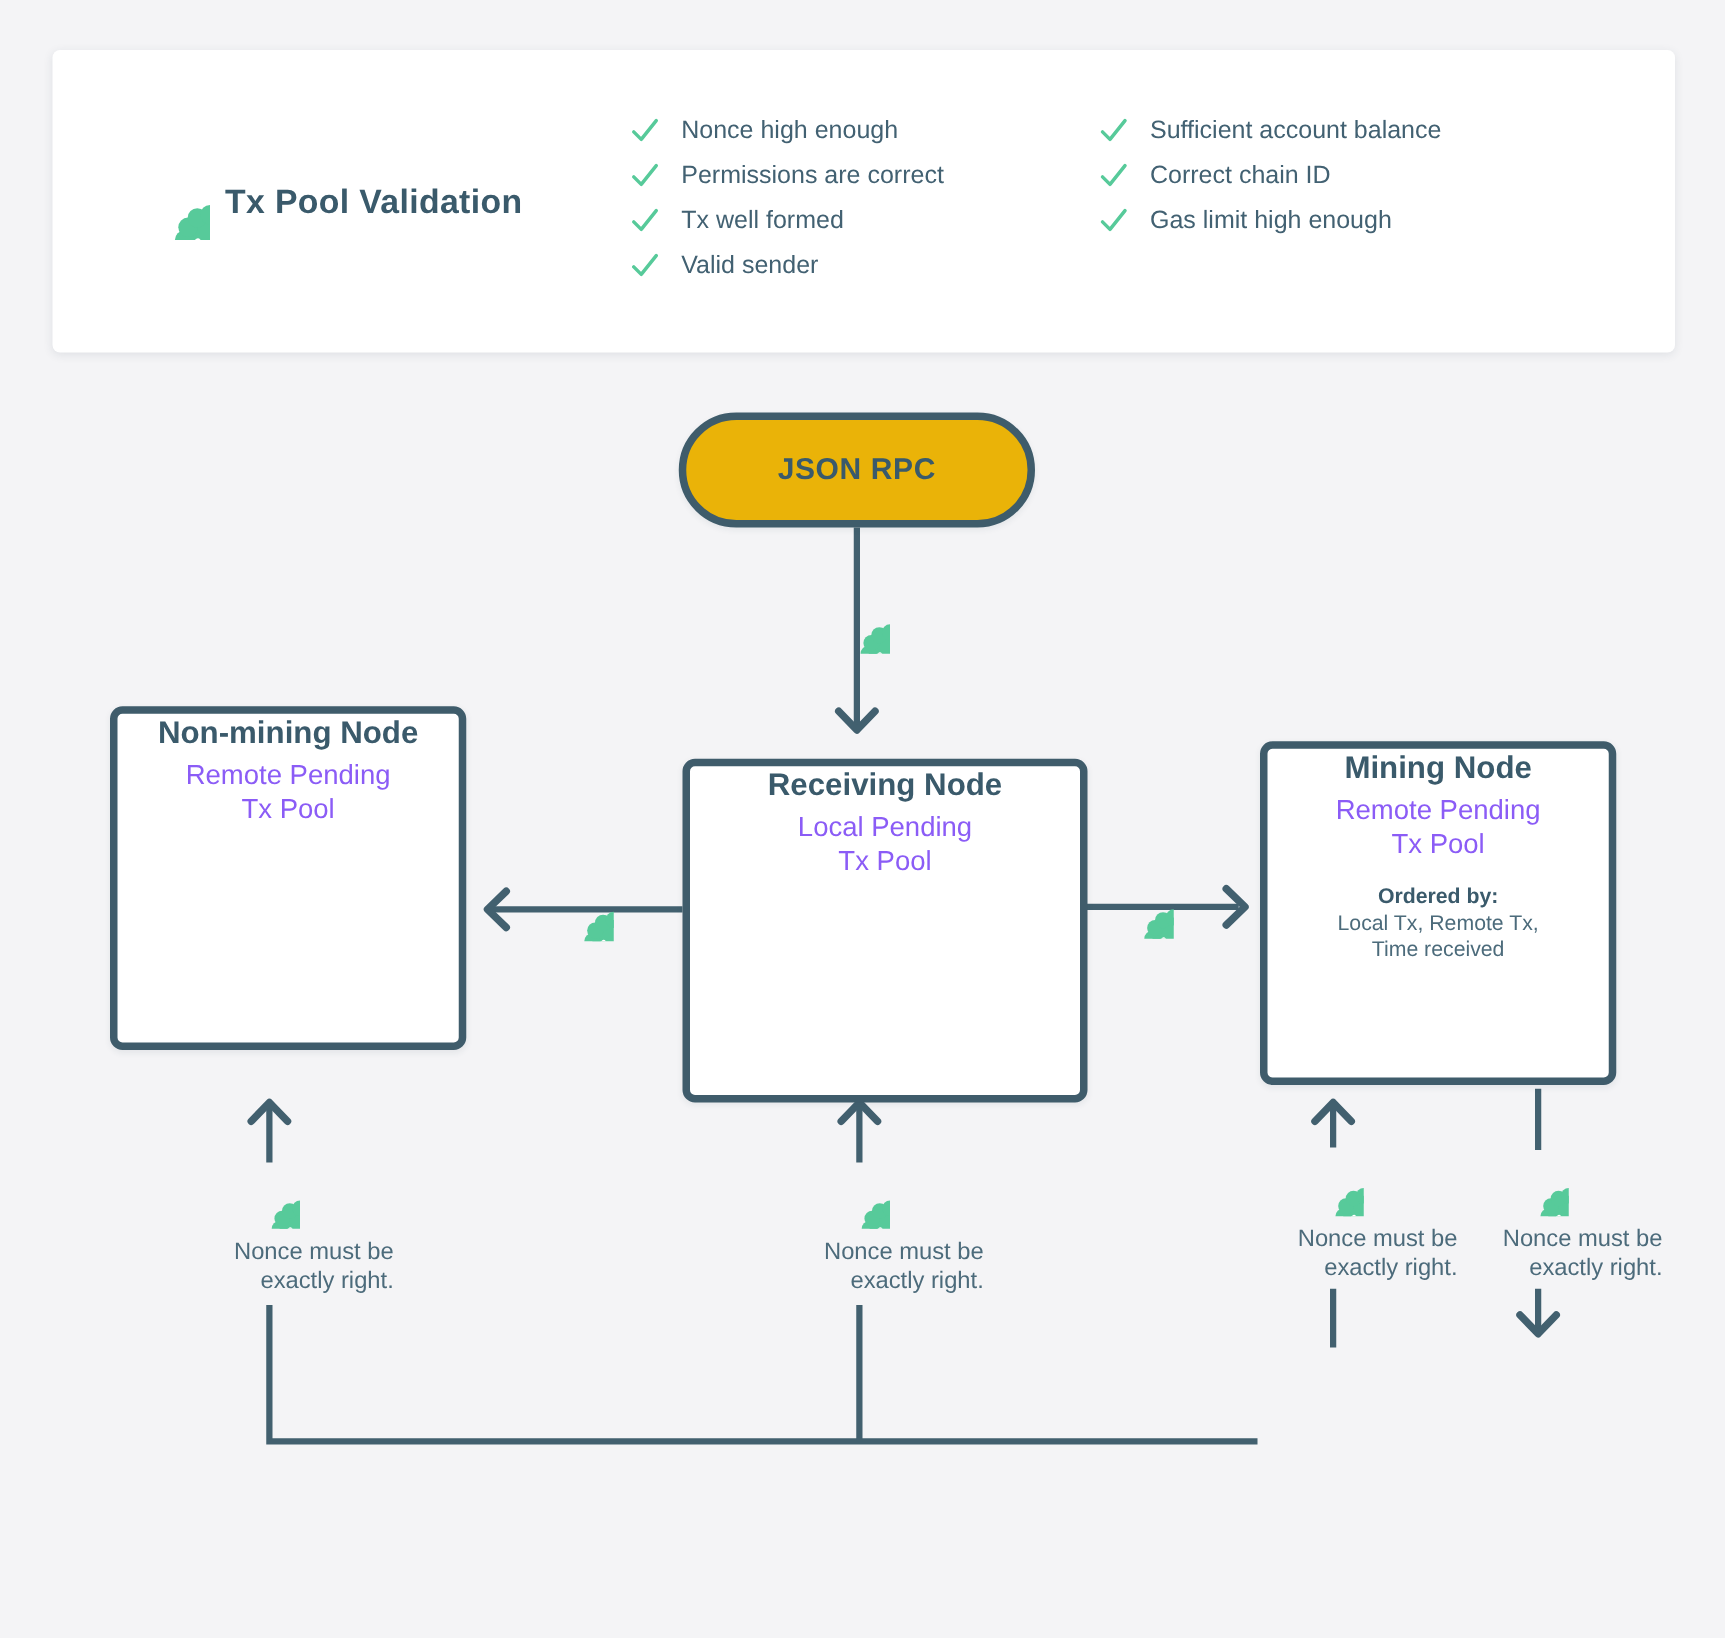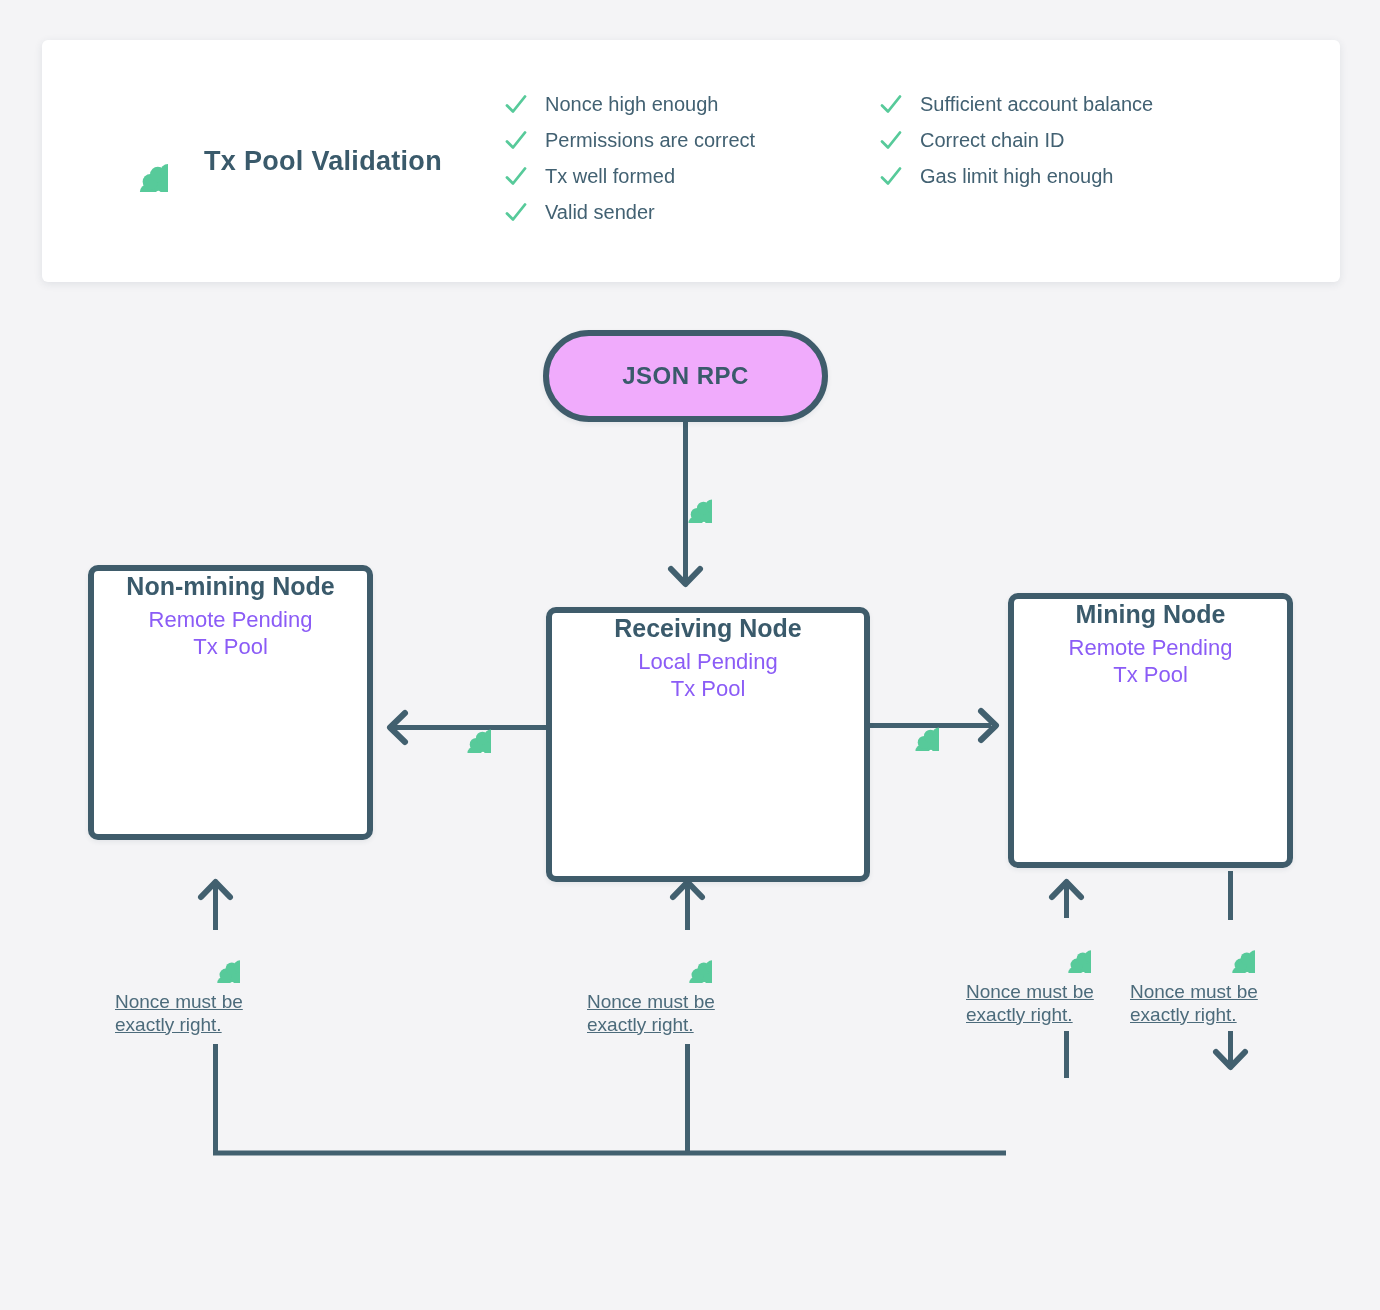--- a/index.html
+++ b/index.html
@@ -10,40 +10,40 @@
     color:#3f5c6b;
   }
   
   .card{
     position:absolute;left:42px;top:40px;width:1298px;height:242px;
     background:#ffffff;border-radius:6px;
     box-shadow:0 2px 8px rgba(40,60,80,0.10);
   }
   .card-left{
     position:absolute;left:64px;top:0;bottom:0;
-    display:flex;align-items:center;gap:36px;
+    display:flex;align-items:center;gap:12px;
   }
   .card-title{
     font-size:27px;font-weight:bold;color:#3a5a6b;letter-spacing:.3px;margin:0;
   }
   .checks{
     position:absolute;top:46px;list-style:none;margin:0;padding:0;
   }
   .checks.col1{left:461px;}
   .checks.col2{left:836px;}
   .checks li{
     display:flex;align-items:center;gap:16px;height:36px;
     font-size:20px;color:#426172;
   }
   .chk-icon{flex:0 0 auto;color:#57ca9a;}
   
   .pill{
     position:absolute;left:543px;top:330px;width:285px;height:92px;
     box-sizing:border-box;border:6px solid #3f5c6b;border-radius:46px;
-    background:#f0abfc;display:flex;align-items:center;justify-content:center;
+    background:#eab308;display:flex;align-items:center;justify-content:center;
     font-size:24px;font-weight:bold;color:#3a5a6b;letter-spacing:.5px;
     box-shadow:0 2px 5px rgba(40,60,80,0.08);
   }
   .node{
     position:absolute;width:285px;height:275px;box-sizing:border-box;
     border:6px solid #3f5c6b;border-radius:10px;background:#fff;
     display:flex;flex-direction:column;align-items:center;justify-content:flex-start;
     text-align:center;box-shadow:0 2px 5px rgba(40,60,80,0.08);
   }
   .node-title{font-size:25px;font-weight:bold;color:#3a5a6b;line-height:30px;margin:0;}
@@ -67,22 +67,22 @@
   .block-body span{display:block;}
   
   .wires{position:absolute;left:0;top:0;pointer-events:none;}
   .wires path{stroke:#42606f;fill:none;}
   .wires .line{stroke-width:5;}
   .wires .chev{stroke-width:6;stroke-linecap:round;stroke-linejoin:round;}
   .seal{position:absolute;color:#57ca9a;}
   .seal.inflow{width:52px;height:52px;}
   .seal.small{width:50px;height:50px;}
   .nonce-note{
-    position:absolute;width:200px;text-align:left;
-    font-size:19px;line-height:22.5px;color:#4c6b7b;text-decoration:underline;
+    position:absolute;width:200px;text-align:right;
+    font-size:19px;line-height:22.5px;color:#4c6b7b;
   }
   .nonce-note span{display:block;}
   .defs{position:absolute;width:0;height:0;overflow:hidden;}
 </style>
 </head>
 <body>
 
 <svg class="defs" aria-hidden="true">
   <defs>
     <symbol id="sealsym" viewBox="-32 -32 64 64">
@@ -210,20 +210,27 @@
       <span>Tx Pool</span>
     </div>
   </div>
 
   <div class="node mining">
     <div class="node-title">Mining Node</div>
     <div class="node-sub">
       <span>Remote Pending</span>
       <span>Tx Pool</span>
     </div>
+    <div class="ordered">
+      <div class="ordered-label">Ordered by:</div>
+      <div class="ordered-body">
+        <span>Local Tx, Remote Tx,</span>
+        <span>Time received</span>
+      </div>
+    </div>
   </div>
 
 
   <svg class="seal inflow" style="left:659.5px;top:471px;" viewBox="-32 -32 64 64">
       <use href="#sealsym"></use>
     </svg>
   <svg class="seal inflow" style="left:439px;top:701px;" viewBox="-32 -32 64 64">
       <use href="#sealsym"></use>
     </svg>
   <svg class="seal inflow" style="left:887px;top:699px;" viewBox="-32 -32 64 64">

